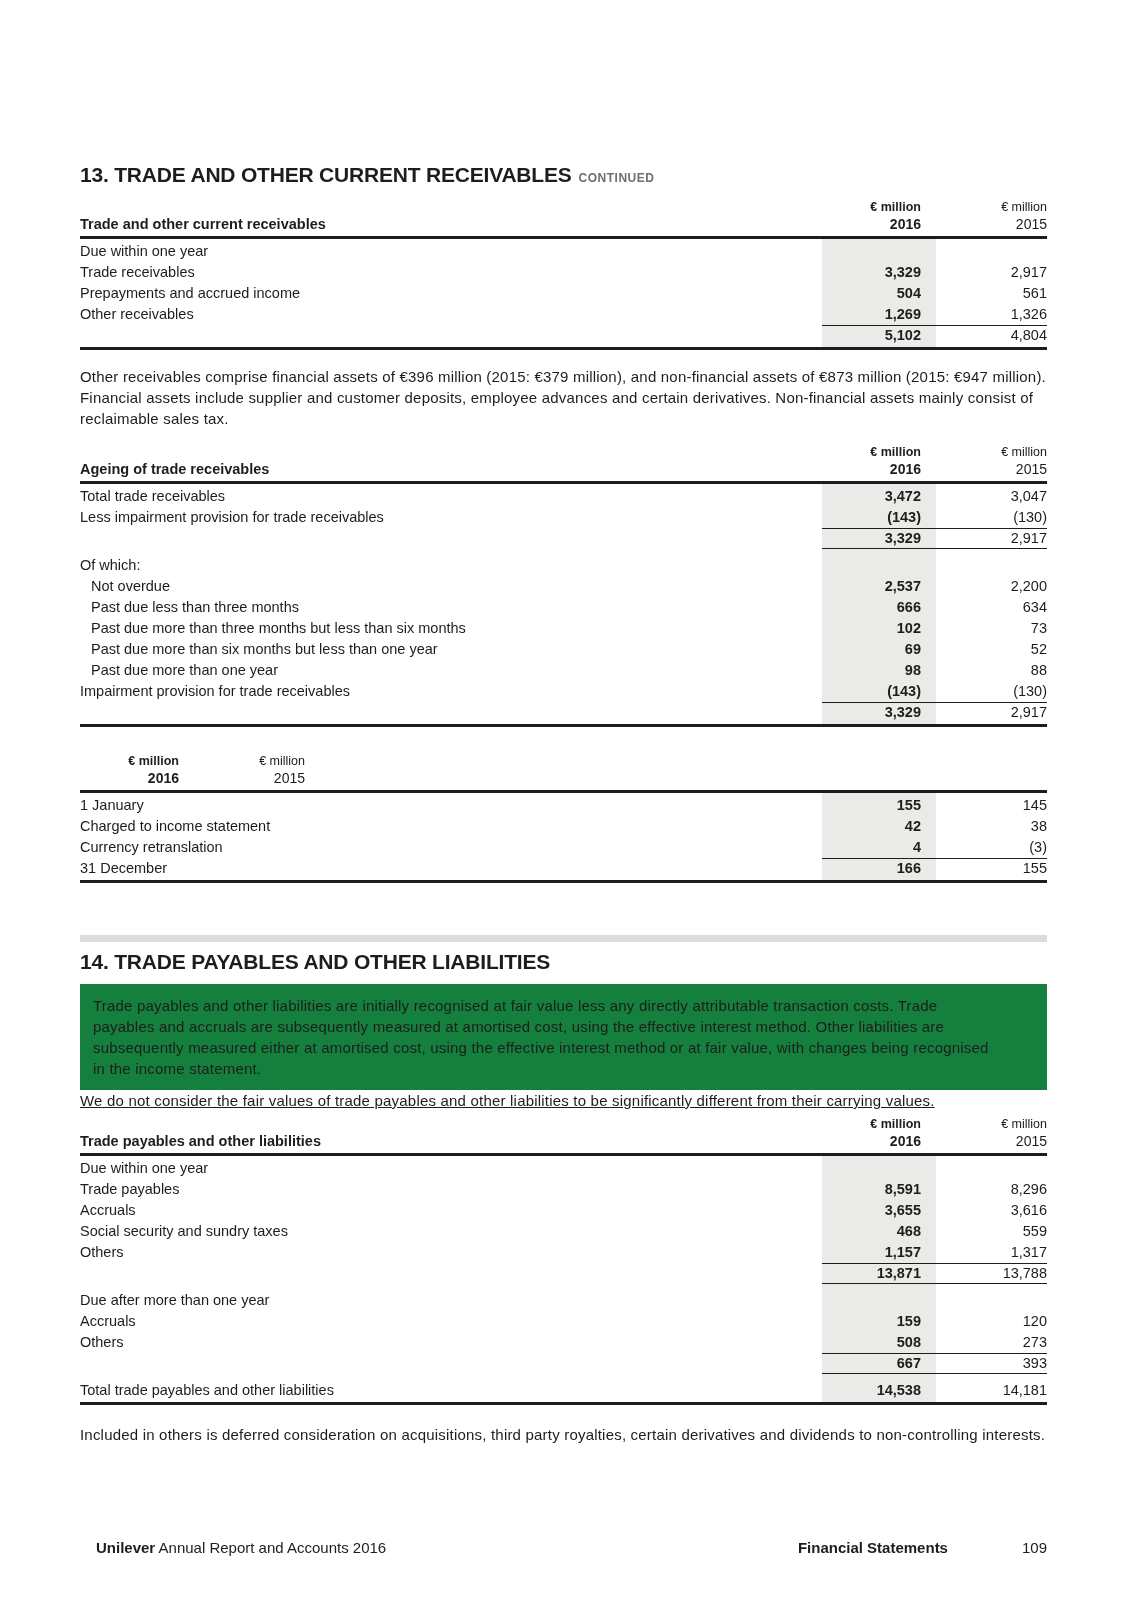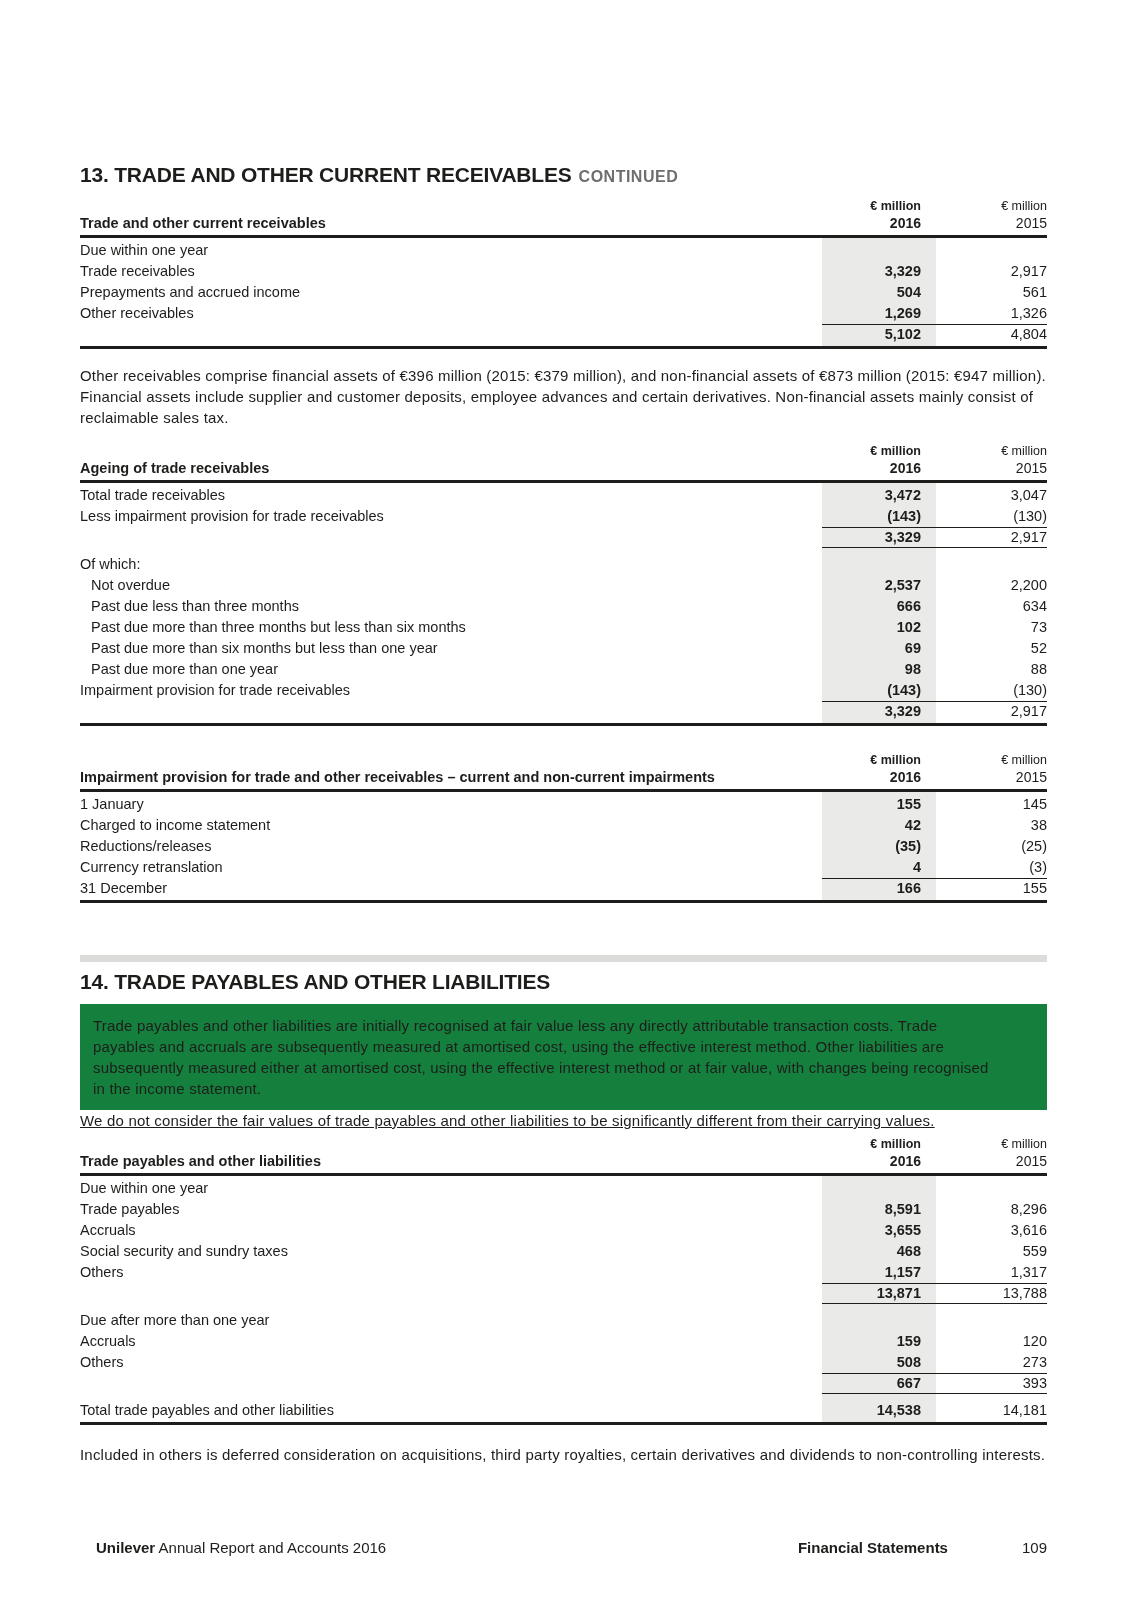--- a/index.html
+++ b/index.html
@@ -8,21 +8,21 @@
     width:1135px;height:1605px;
     background:#fff;
     font-family:"Liberation Sans", sans-serif;
     color:#1d1d1b;
     overflow:hidden;
   }
   .content{margin-left:80px;width:967px;padding-top:163px;}
 
   
   .sec-title{font-size:21px;font-weight:bold;letter-spacing:-0.2px;line-height:24px;}
-  .continued{font-size:16px;font-weight:bold;color:#6d6e70;letter-spacing:0.5px;margin-left:7px;}
+  .continued{font-size:12px;font-weight:bold;color:#6d6e70;letter-spacing:0.5px;margin-left:7px;}
 
   
   .para{font-size:15px;line-height:21px;letter-spacing:0.2px;margin:0;}
   .p1{margin-top:16px;}
   .p2{text-decoration:underline;}
   .note{margin-top:19px;}
 
   
   .fin-table{margin-top:9px;}
   .mt-t2{margin-top:15px;}
@@ -183,46 +183,40 @@
           <div class="t-row ra">
         <div class="t-cell lbl"></div>
         <div class="t-cell v16">3,329</div>
         <div class="t-cell v15">2,917</div>
       </div>
         </div>
       </div>
 
     <div class="fin-table mt-t3">
         <div class="t-head">
-      <div class="t-label">Impairment provision for trade and other receivables – current and non-current impairments</div>
       <div class="t-col c16">
             <div class="unit">€ million</div>
             <div class="yr">2016</div>
           </div>
       <div class="t-col c15">
             <div class="unit">€ million</div>
             <div class="yr">2015</div>
           </div>
     </div>
     <div class="t-body">
           <div class="shade"></div>
           <div class="t-row">
         <div class="t-cell lbl">1 January</div>
         <div class="t-cell v16">155</div>
         <div class="t-cell v15">145</div>
       </div>
           <div class="t-row">
         <div class="t-cell lbl">Charged to income statement</div>
         <div class="t-cell v16">42</div>
         <div class="t-cell v15">38</div>
-      </div>
-          <div class="t-row">
-        <div class="t-cell lbl">Reductions/releases</div>
-        <div class="t-cell v16">(35)</div>
-        <div class="t-cell v15">(25)</div>
       </div>
           <div class="t-row">
         <div class="t-cell lbl">Currency retranslation</div>
         <div class="t-cell v16">4</div>
         <div class="t-cell v15">(3)</div>
       </div>
           <div class="t-row ra">
         <div class="t-cell lbl">31 December</div>
         <div class="t-cell v16">166</div>
         <div class="t-cell v15">155</div>

